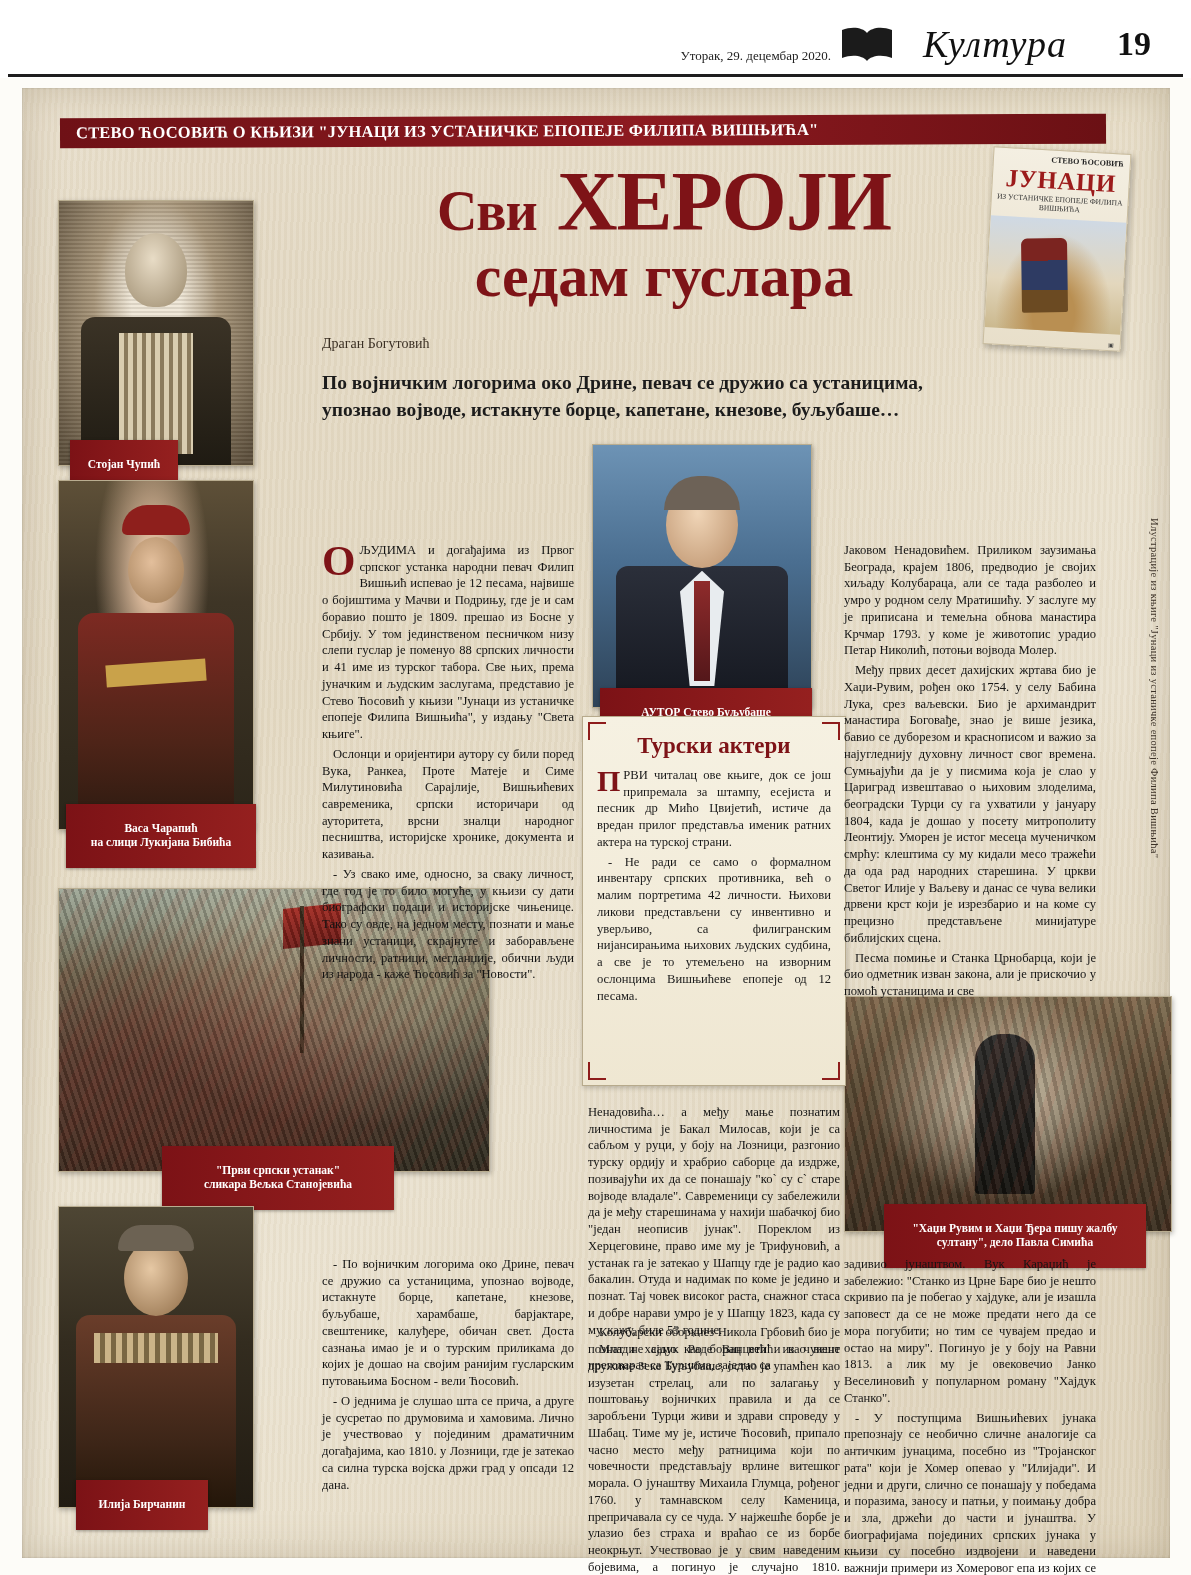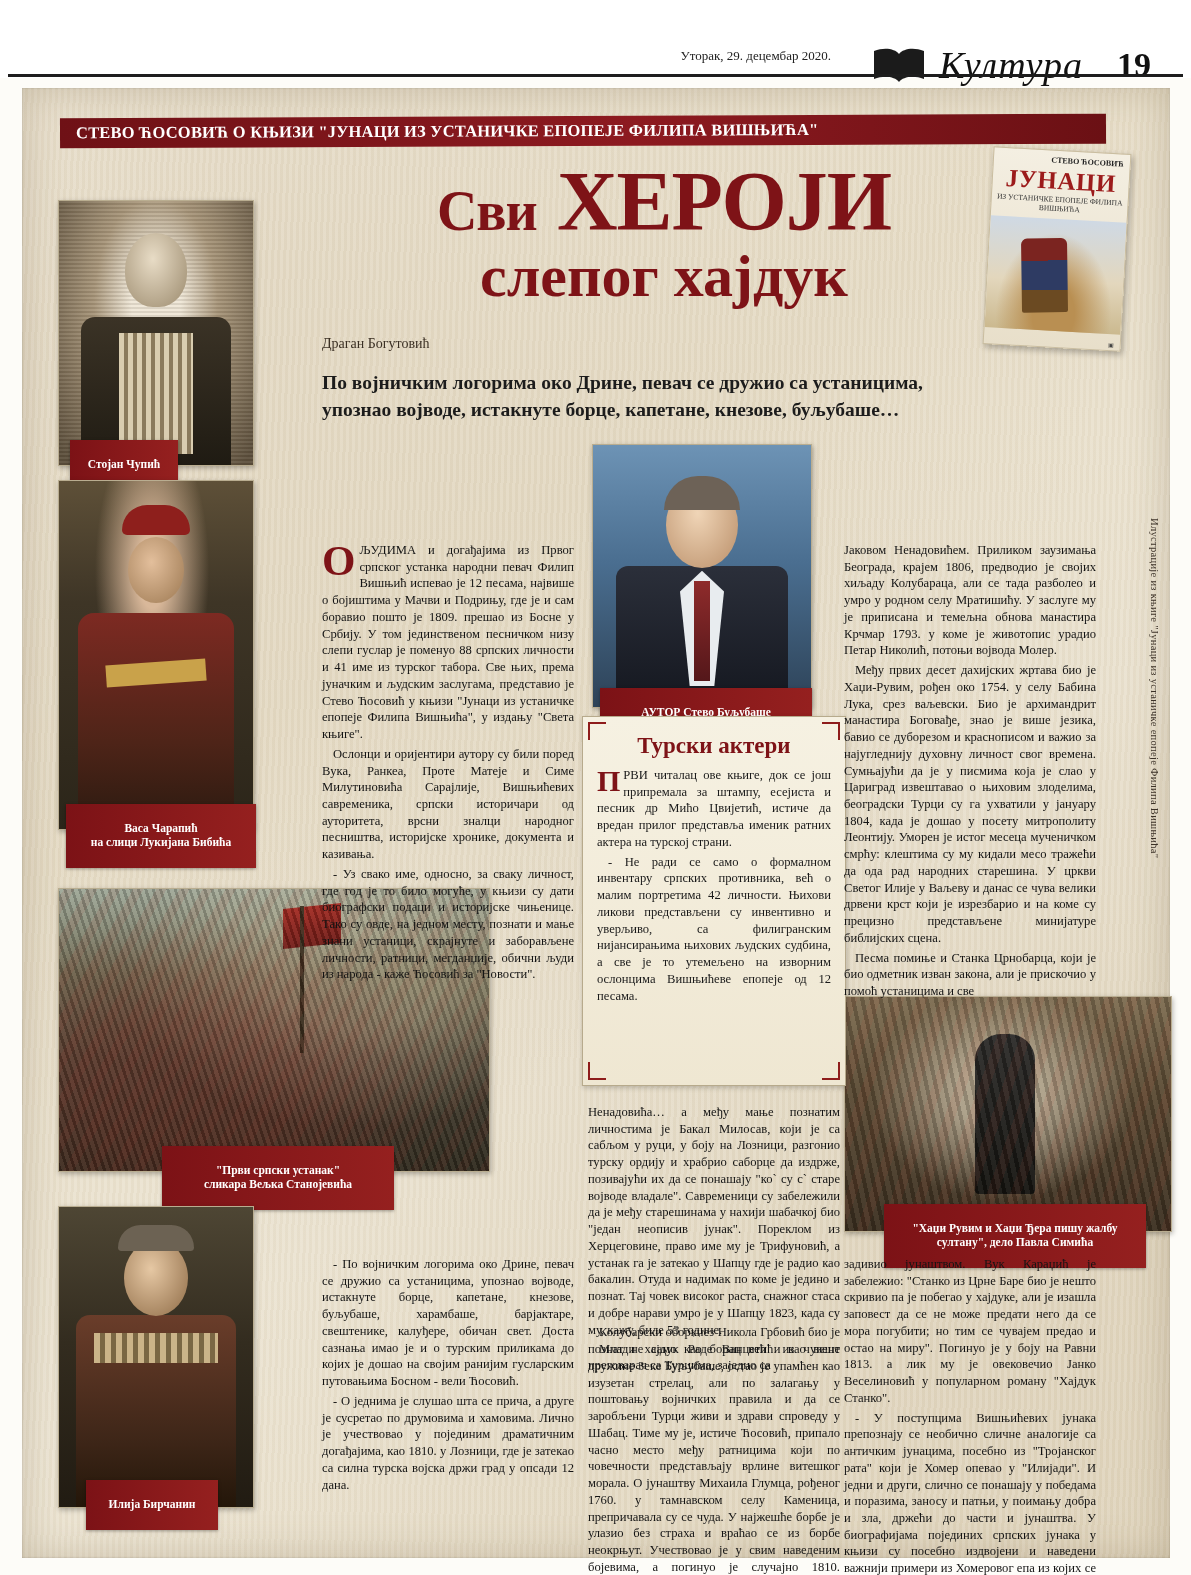--- a/index.html
+++ b/index.html
@@ -22,21 +22,21 @@
   }
   .masthead .rule{
     position:absolute;left:8px;right:8px;top:74px;height:3px;background:#1d1d1d;
   }
   .date{
     position:absolute;right:360px;top:48px;
     font-size:13px;color:#222;font-family:"Liberation Serif",serif;
   }
   .section-brand{
     position:absolute;right:40px;top:22px;
-    display:flex;align-items:center;gap:12px;margin-top:21px;
+    display:flex;align-items:center;gap:28px;
   }
   .book-icon{width:56px;height:40px;display:block;}
   .section-name{
     font-size:38px;color:#111;font-family:"Liberation Serif",serif;
     font-style:italic;letter-spacing:1px;
   }
   .page-num{
     position:absolute;right:0;top:26px;
     font-size:34px;font-weight:bold;color:#111;
   }
@@ -170,21 +170,21 @@
   
   #p4{left:36px;top:1118px;width:194px;height:300px;}
   .oil4{
     position:absolute;inset:0;
     background:linear-gradient(180deg,#4e4634 0%,#332c1f 45%,#211b12 100%);
   }
   .oil4 .face{position:absolute;left:50%;top:11%;margin-left:-32px;width:64px;height:76px;border-radius:50%;background:radial-gradient(ellipse at 42% 38%,#e6c8a4,#8e6b46);}
   .oil4 .hat{position:absolute;left:50%;top:6%;margin-left:-38px;width:76px;height:26px;border-radius:26px 26px 4px 4px;background:#6c6253;}
   .oil4 .coat{position:absolute;left:50%;top:36%;margin-left:-80px;width:160px;height:64%;background:linear-gradient(180deg,#6a3d2a 0%,#3e2618 65%,#231609 100%);border-radius:14px 14px 0 0;}
   .oil4 .fur{position:absolute;left:50%;top:42%;margin-left:-62px;width:124px;height:30px;background:repeating-linear-gradient(90deg,#cbb489 0 6px,#7a6744 6px 11px);}
-  #c4{left:64px;top:1392px;width:120px;}
+  #c4{left:54px;top:1392px;width:120px;}
   
   #p5{left:570px;top:356px;width:218px;height:262px;}
   .photo5{
     position:absolute;inset:0;
     background:linear-gradient(180deg,#6d93b5 0%,#4a6e90 45%,#2d4257 100%);
   }
   .photo5 .head{position:absolute;left:50%;top:14%;margin-left:-36px;width:72px;height:86px;border-radius:50%;background:radial-gradient(ellipse at 44% 36%,#f0d5b7,#b98e68);}
   .photo5 .hair{position:absolute;left:50%;top:12%;margin-left:-38px;width:76px;height:34px;border-radius:38px 38px 0 0;background:#6d6257;}
   .photo5 .suit{position:absolute;left:50%;top:46%;margin-left:-86px;width:172px;height:54%;background:linear-gradient(180deg,#2b2f3a,#14171f);border-radius:12px 12px 0 0;}
   .photo5 .shirt{position:absolute;left:50%;top:48%;margin-left:-22px;width:44px;height:44%;background:#e8ecef;clip-path:polygon(50% 0,100% 18%,78% 100%,22% 100%,0 18%);}
@@ -272,21 +272,21 @@
   <div class="paper">
     <div class="vig"></div>
 
     <div class="kicker">СТЕВО ЋОСОВИЋ О КЊИЗИ "ЈУНАЦИ ИЗ УСТАНИЧКЕ ЕПОПЕЈЕ ФИЛИПА ВИШЊИЋА"</div>
 
     <div class="headline">
       <div class="h-line1">
         <span class="small">Сви</span>
         <span>ХЕРОЈИ</span>
       </div>
-      <div class="h-line2">слепог хајдук</div>
+      <div class="h-line2">седам гуслара</div>
     </div>
     <div class="byline">Драган Богутовић</div>
     <div class="lead">По војничким логорима око Дрине, певач се дружио са устаницима, упознао војводе, истакнуте борце, капетане, кнезове, буљубаше…</div>
 
     <div class="bookcover">
       <div class="bc-author">СТЕВО ЋОСОВИЋ</div>
       <div class="bc-title">ЈУНАЦИ</div>
       <div class="bc-sub">ИЗ УСТАНИЧКЕ ЕПОПЕЈЕ ФИЛИПА ВИШЊИЋА</div>
       <div class="bc-art">
           <div class="bc-fig"></div>

